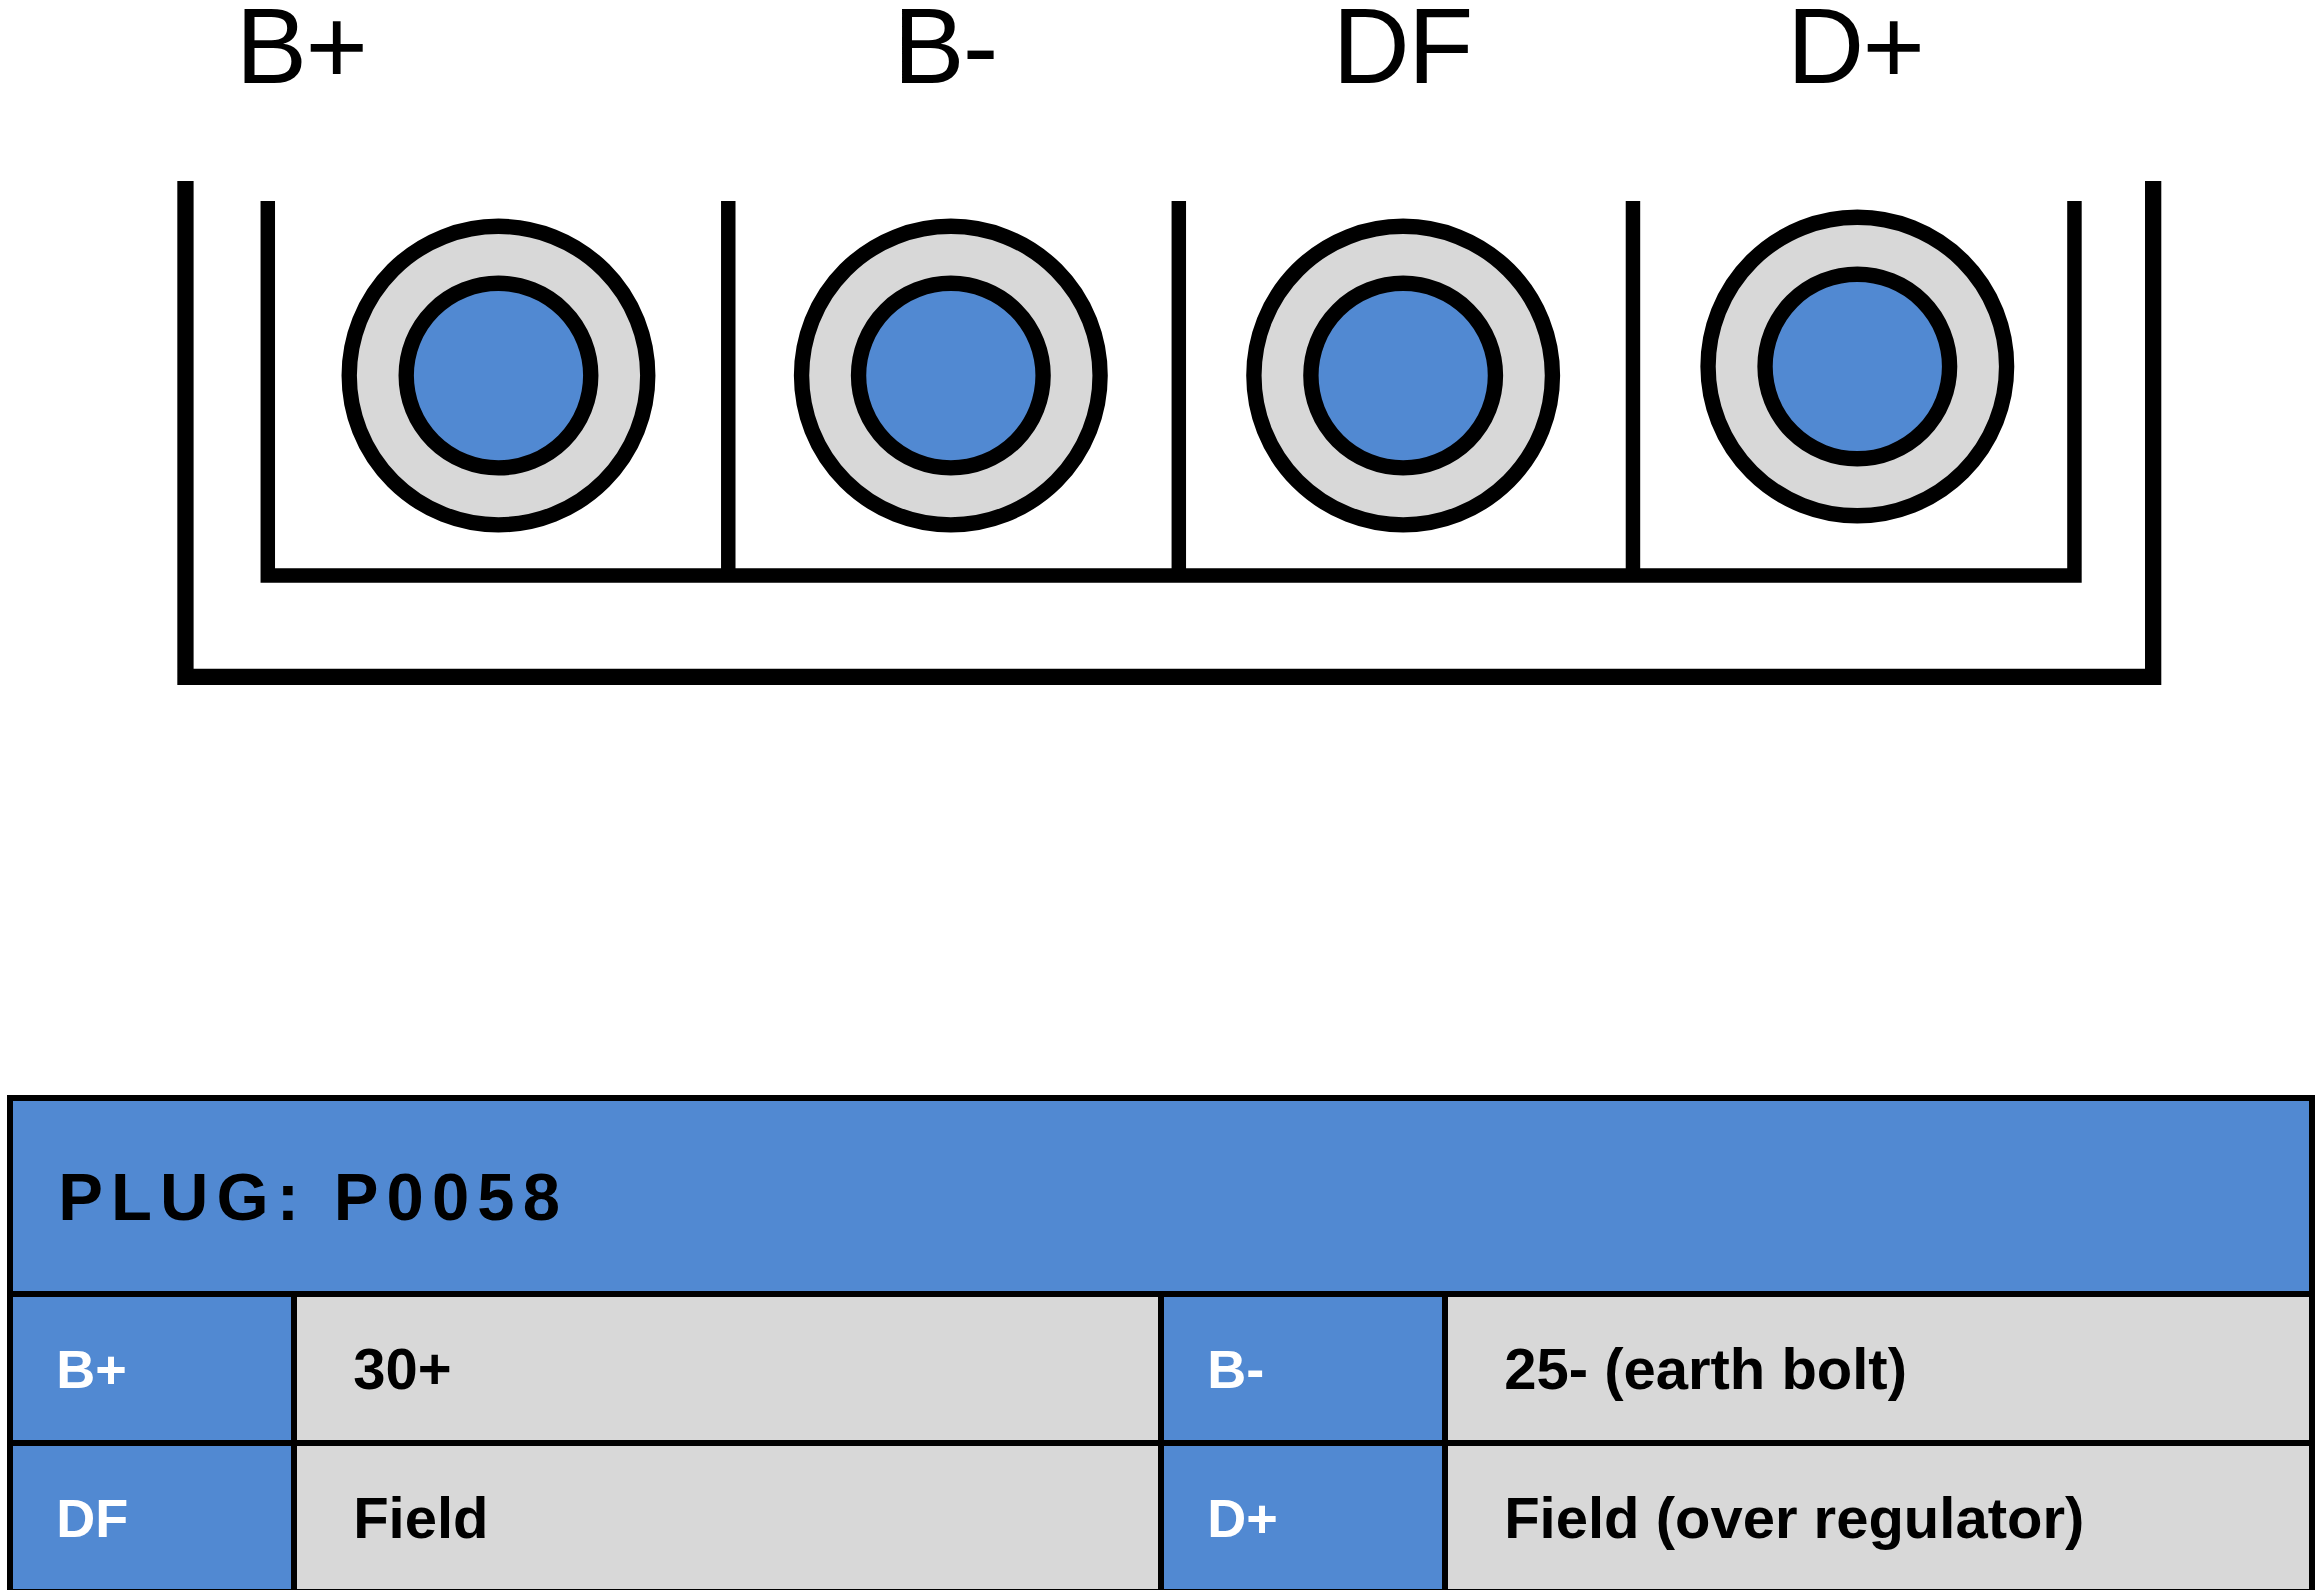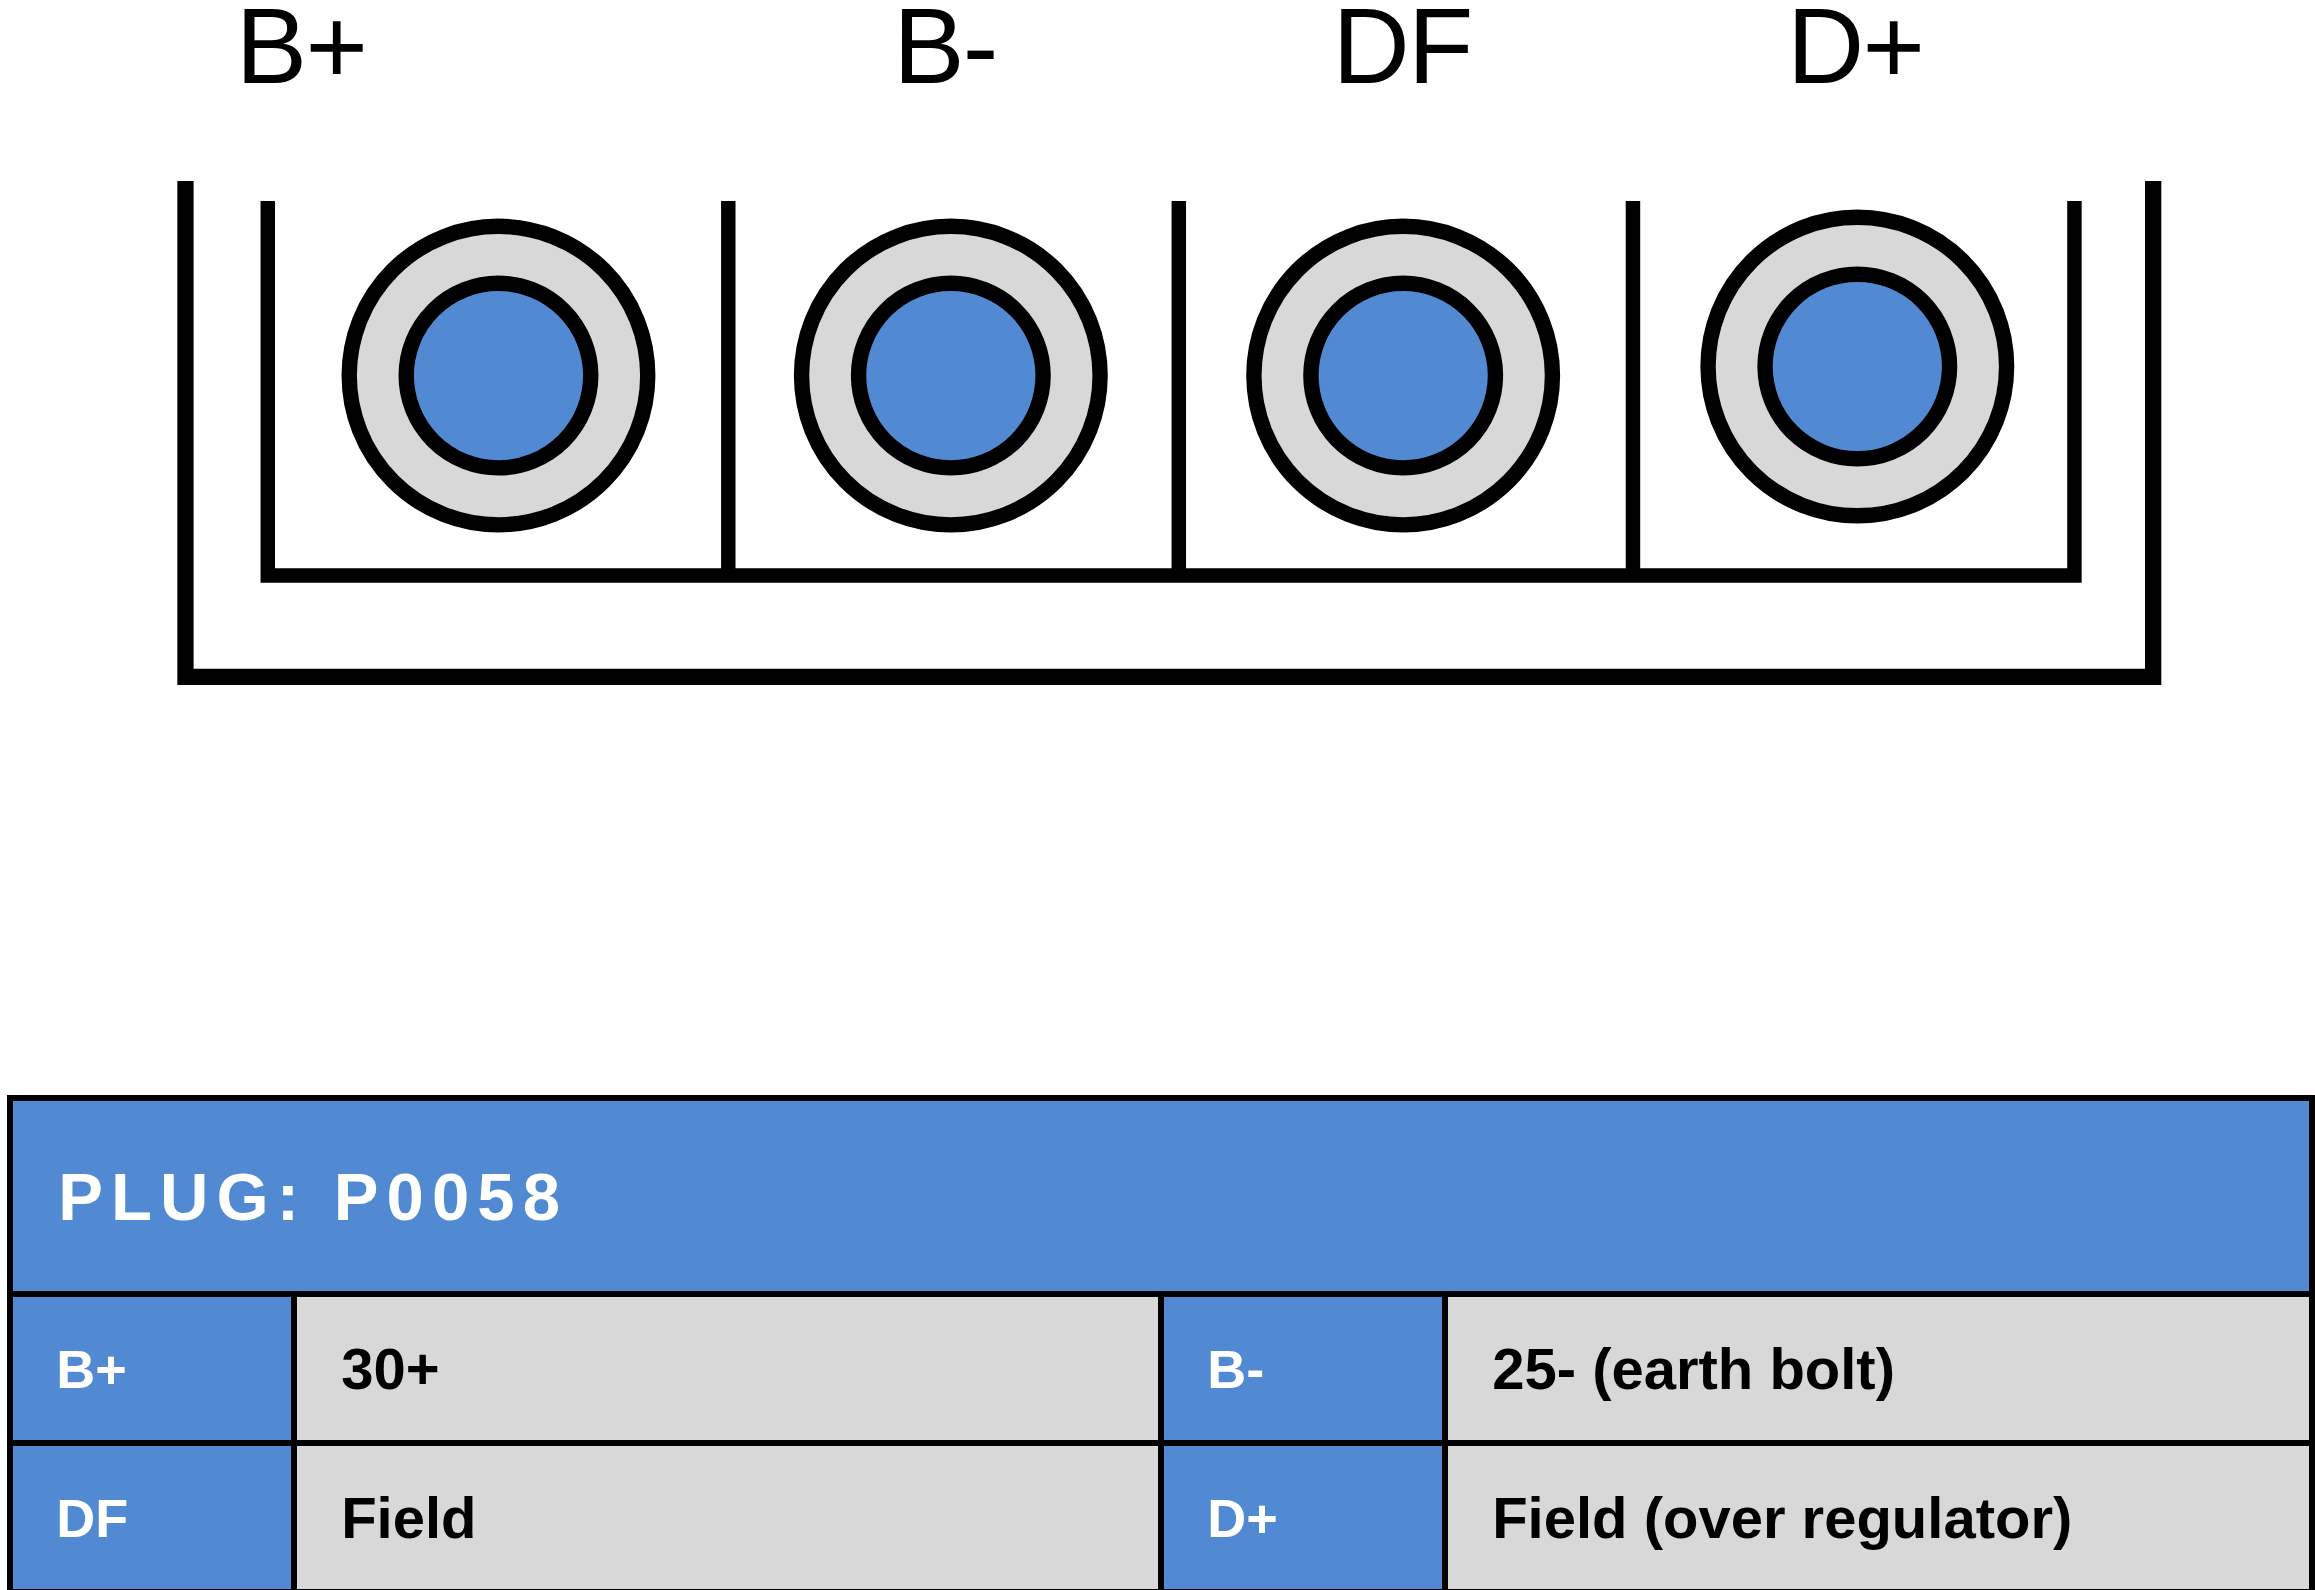--- a/index.html
+++ b/index.html
@@ -56,21 +56,21 @@
   #plug-table td {
     border: 6.3px solid #000000;
     padding: 0;
     vertical-align: middle;
   }
   .th-header {
     background: #5189D2;
     height: 190px;
   }
   .th-header-text {
-    color: #ffffff;
+    color: #000000;
     font-family: "Liberation Sans", sans-serif;
     font-size: 67px;
     font-weight: bold;
     letter-spacing: 8.1px;
     padding-left: 45px;
   }
   .cell-pin {
     background: #5189D2;
     height: 143px;
   }
@@ -82,21 +82,21 @@
     padding-left: 43px;
   }
   .cell-desc {
     background: #D8D8D8;
   }
   .cell-desc-text {
     color: #000000;
     font-family: "Liberation Sans", sans-serif;
     font-size: 58px;
     font-weight: bold;
-    padding-left: 44px;
+    padding-left: 56px;
   }
   .col-pin  { width: 284px; }
   .col-desc { width: 867px; }
 </style>
 </head>
 <body>
 
 <div id="connector-diagram">
 
   <div class="pin-label" style="left:120px;">B+</div>

